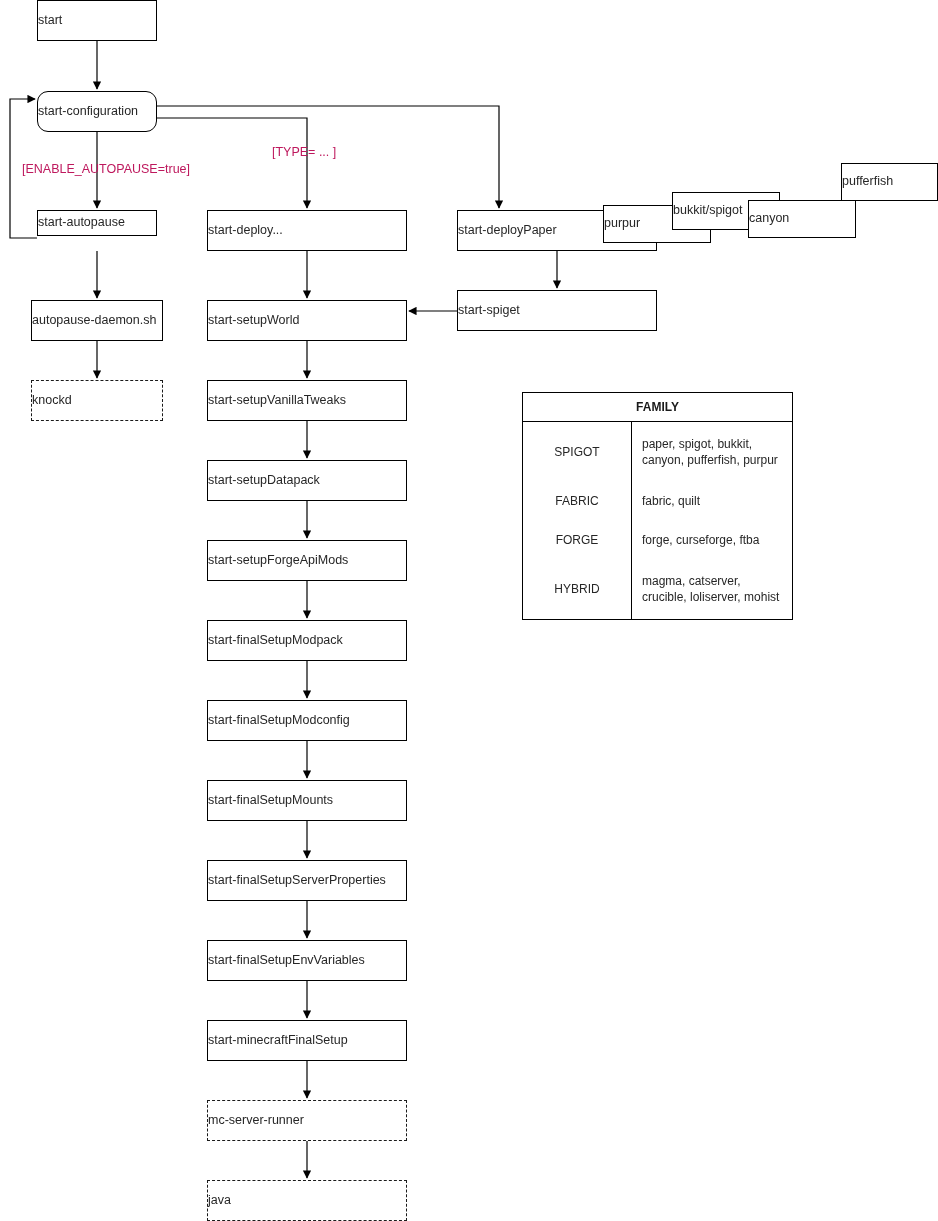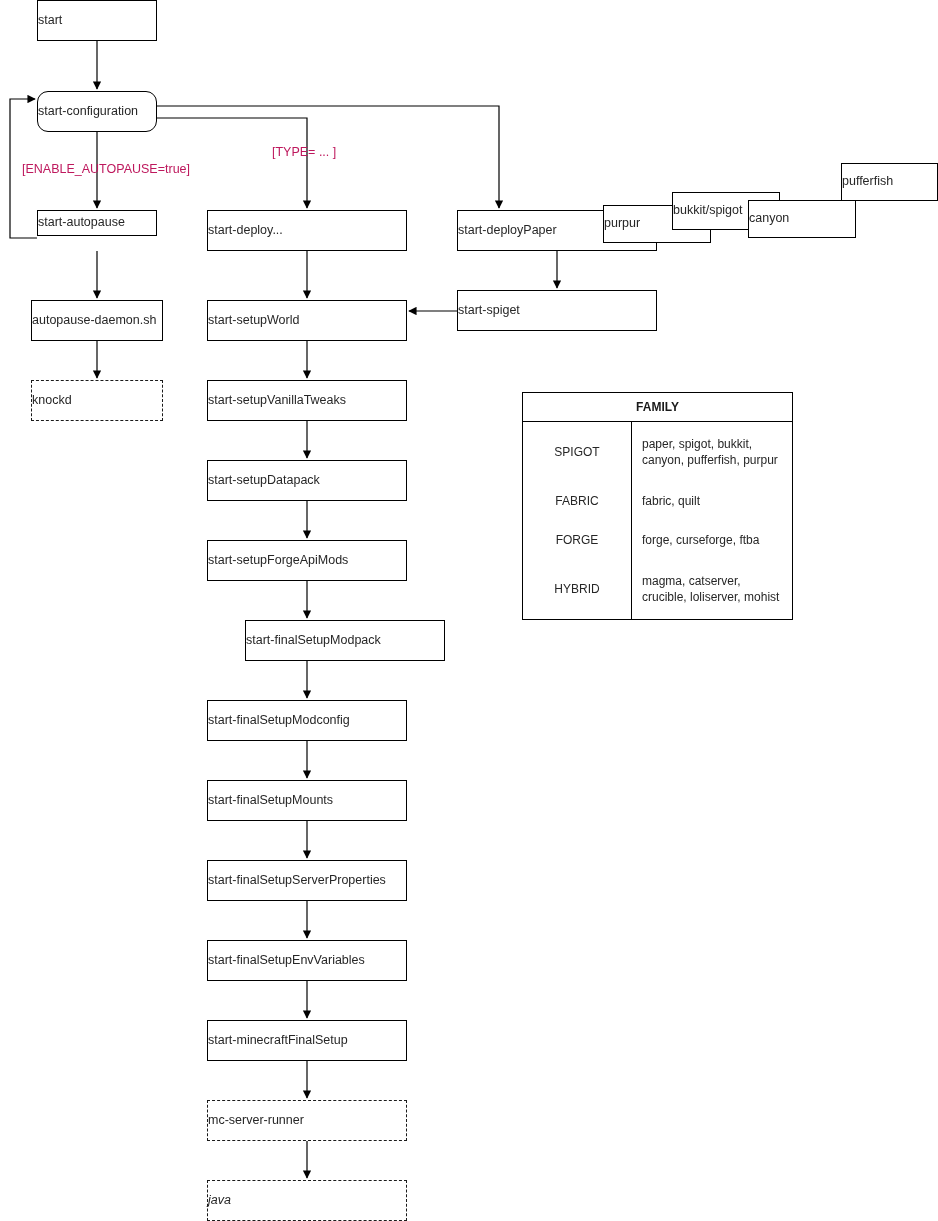--- a/index.html
+++ b/index.html
@@ -162,42 +162,42 @@
       </div>
       <div class="node" style="left: 207px; top: 380px; width: 200px; height: 41px;">
         <span>start-setupVanillaTweaks</span>
       </div>
       <div class="node" style="left: 207px; top: 460px; width: 200px; height: 41px;">
         <span>start-setupDatapack</span>
       </div>
       <div class="node" style="left: 207px; top: 540px; width: 200px; height: 41px;">
         <span>start-setupForgeApiMods</span>
       </div>
-      <div class="node" style="left: 207px; top: 620px; width: 200px; height: 41px; margin-left: 38px;">
+      <div class="node" style="left: 207px; top: 620px; width: 200px; height: 41px;">
         <span>start-finalSetupModpack</span>
       </div>
       <div class="node" style="left: 207px; top: 700px; width: 200px; height: 41px;">
         <span>start-finalSetupModconfig</span>
       </div>
       <div class="node" style="left: 207px; top: 780px; width: 200px; height: 41px;">
         <span>start-finalSetupMounts</span>
       </div>
       <div class="node" style="left: 207px; top: 860px; width: 200px; height: 41px;">
         <span>start-finalSetupServerProperties</span>
       </div>
       <div class="node" style="left: 207px; top: 940px; width: 200px; height: 41px;">
         <span>start-finalSetupEnvVariables</span>
       </div>
       <div class="node" style="left: 207px; top: 1020px; width: 200px; height: 41px;">
         <span>start-minecraftFinalSetup</span>
       </div>
       <div class="node dashed" style="left: 207px; top: 1100px; width: 200px; height: 41px;">
         <span>mc-server-runner</span>
       </div>
-      <div class="node dashed" style="left: 207px; top: 1180px; width: 200px; height: 41px; font-style: italic;">
+      <div class="node dashed" style="left: 207px; top: 1180px; width: 200px; height: 41px;">
         <span>java</span>
       </div>
       <div class="node" style="left: 457px; top: 210px; width: 200px; height: 41px;">
         <span>start-deployPaper</span>
       </div>
       <div class="node" style="left: 603px; top: 205px; width: 108px; height: 38px;">
         <span>purpur</span>
       </div>
       <div class="node" style="left: 672px; top: 192px; width: 108px; height: 38px;">
         <span>bukkit/spigot</span>

